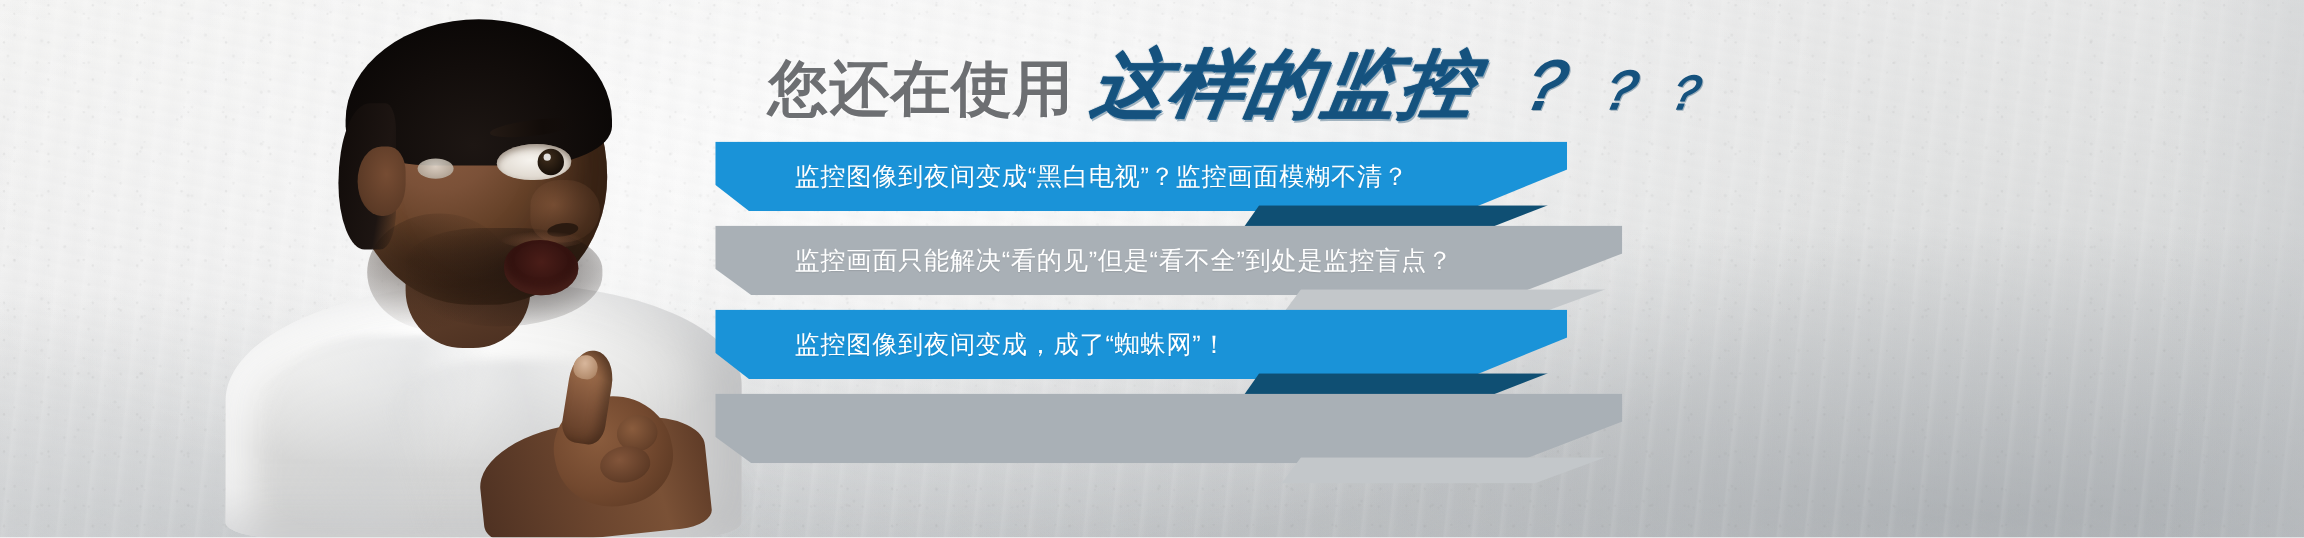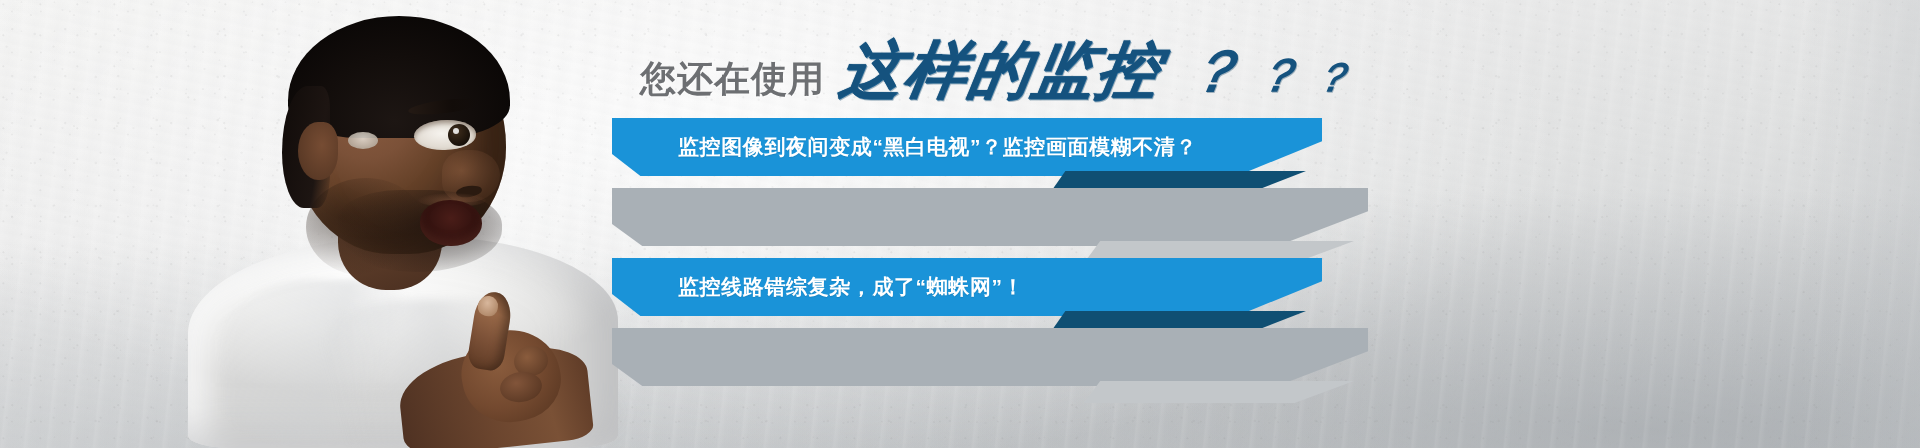--- a/index.html
+++ b/index.html
@@ -280,21 +280,21 @@
   .headline {
     position: absolute;
     left: 640px;
     top: 28px;
     display: flex;
     align-items: baseline;
     gap: 16px;
     white-space: nowrap;
   }
   .headline-prefix {
-    font-size: 36px;
+    font-size: 50px;
     font-weight: 700;
     color: #6d6f72;
     letter-spacing: 1px;
     text-shadow: 1px 1px 0 rgba(255,255,255,0.55);
   }
   .headline-emph {
     font-size: 62px;
     font-weight: 700;
     color: #15527e;
     font-style: italic;
@@ -326,24 +326,23 @@
   
   .banner-list {
     position: absolute;
     left: 596px;
     top: 118px;
     width: 1260px;
     height: 300px;
   }
   .arrow-row {
     position: absolute;
-    left: 16px;
+    left: 0;
     height: 58px;
     display: block;
-    font-weight: bold;
   }
   .arrow-row .arrow-body {
     position: absolute;
     inset: 0;
     clip-path: polygon(0 0, 100% 0, 100% 40%, 88% 100%, 4% 100%, 0 62%);
   }
   .arrow-row .arrow-label {
     position: absolute;
     left: 66px;
     top: 0;
@@ -442,26 +441,27 @@
 
     <div class="arrow-row row-1 row-blue">
       <div class="arrow-body"></div>
       <div class="arrow-tail"></div>
       <div class="arrow-label">监控图像到夜间变成“黑白电视”？监控画面模糊不清？</div>
     </div>
 
     <div class="arrow-row row-2 row-grey">
       <div class="arrow-body"></div>
       <div class="arrow-tail"></div>
+      <div class="arrow-label">监控画面只能解决“看的见”但是“看不全”到处是监控盲点？</div>
     </div>
 
     <div class="arrow-row row-3 row-blue">
       <div class="arrow-body"></div>
       <div class="arrow-tail"></div>
-      <div class="arrow-label">监控线路错综复杂，成了“蜘蛛网”！</div>
+      <div class="arrow-label">监控图像到夜间变成，成了“蜘蛛网”！</div>
     </div>
 
     <div class="arrow-row row-4 row-grey">
       <div class="arrow-body"></div>
       <div class="arrow-tail"></div>
     </div>
 
   </div>
 
   <div class="edge-fade-right"></div>

